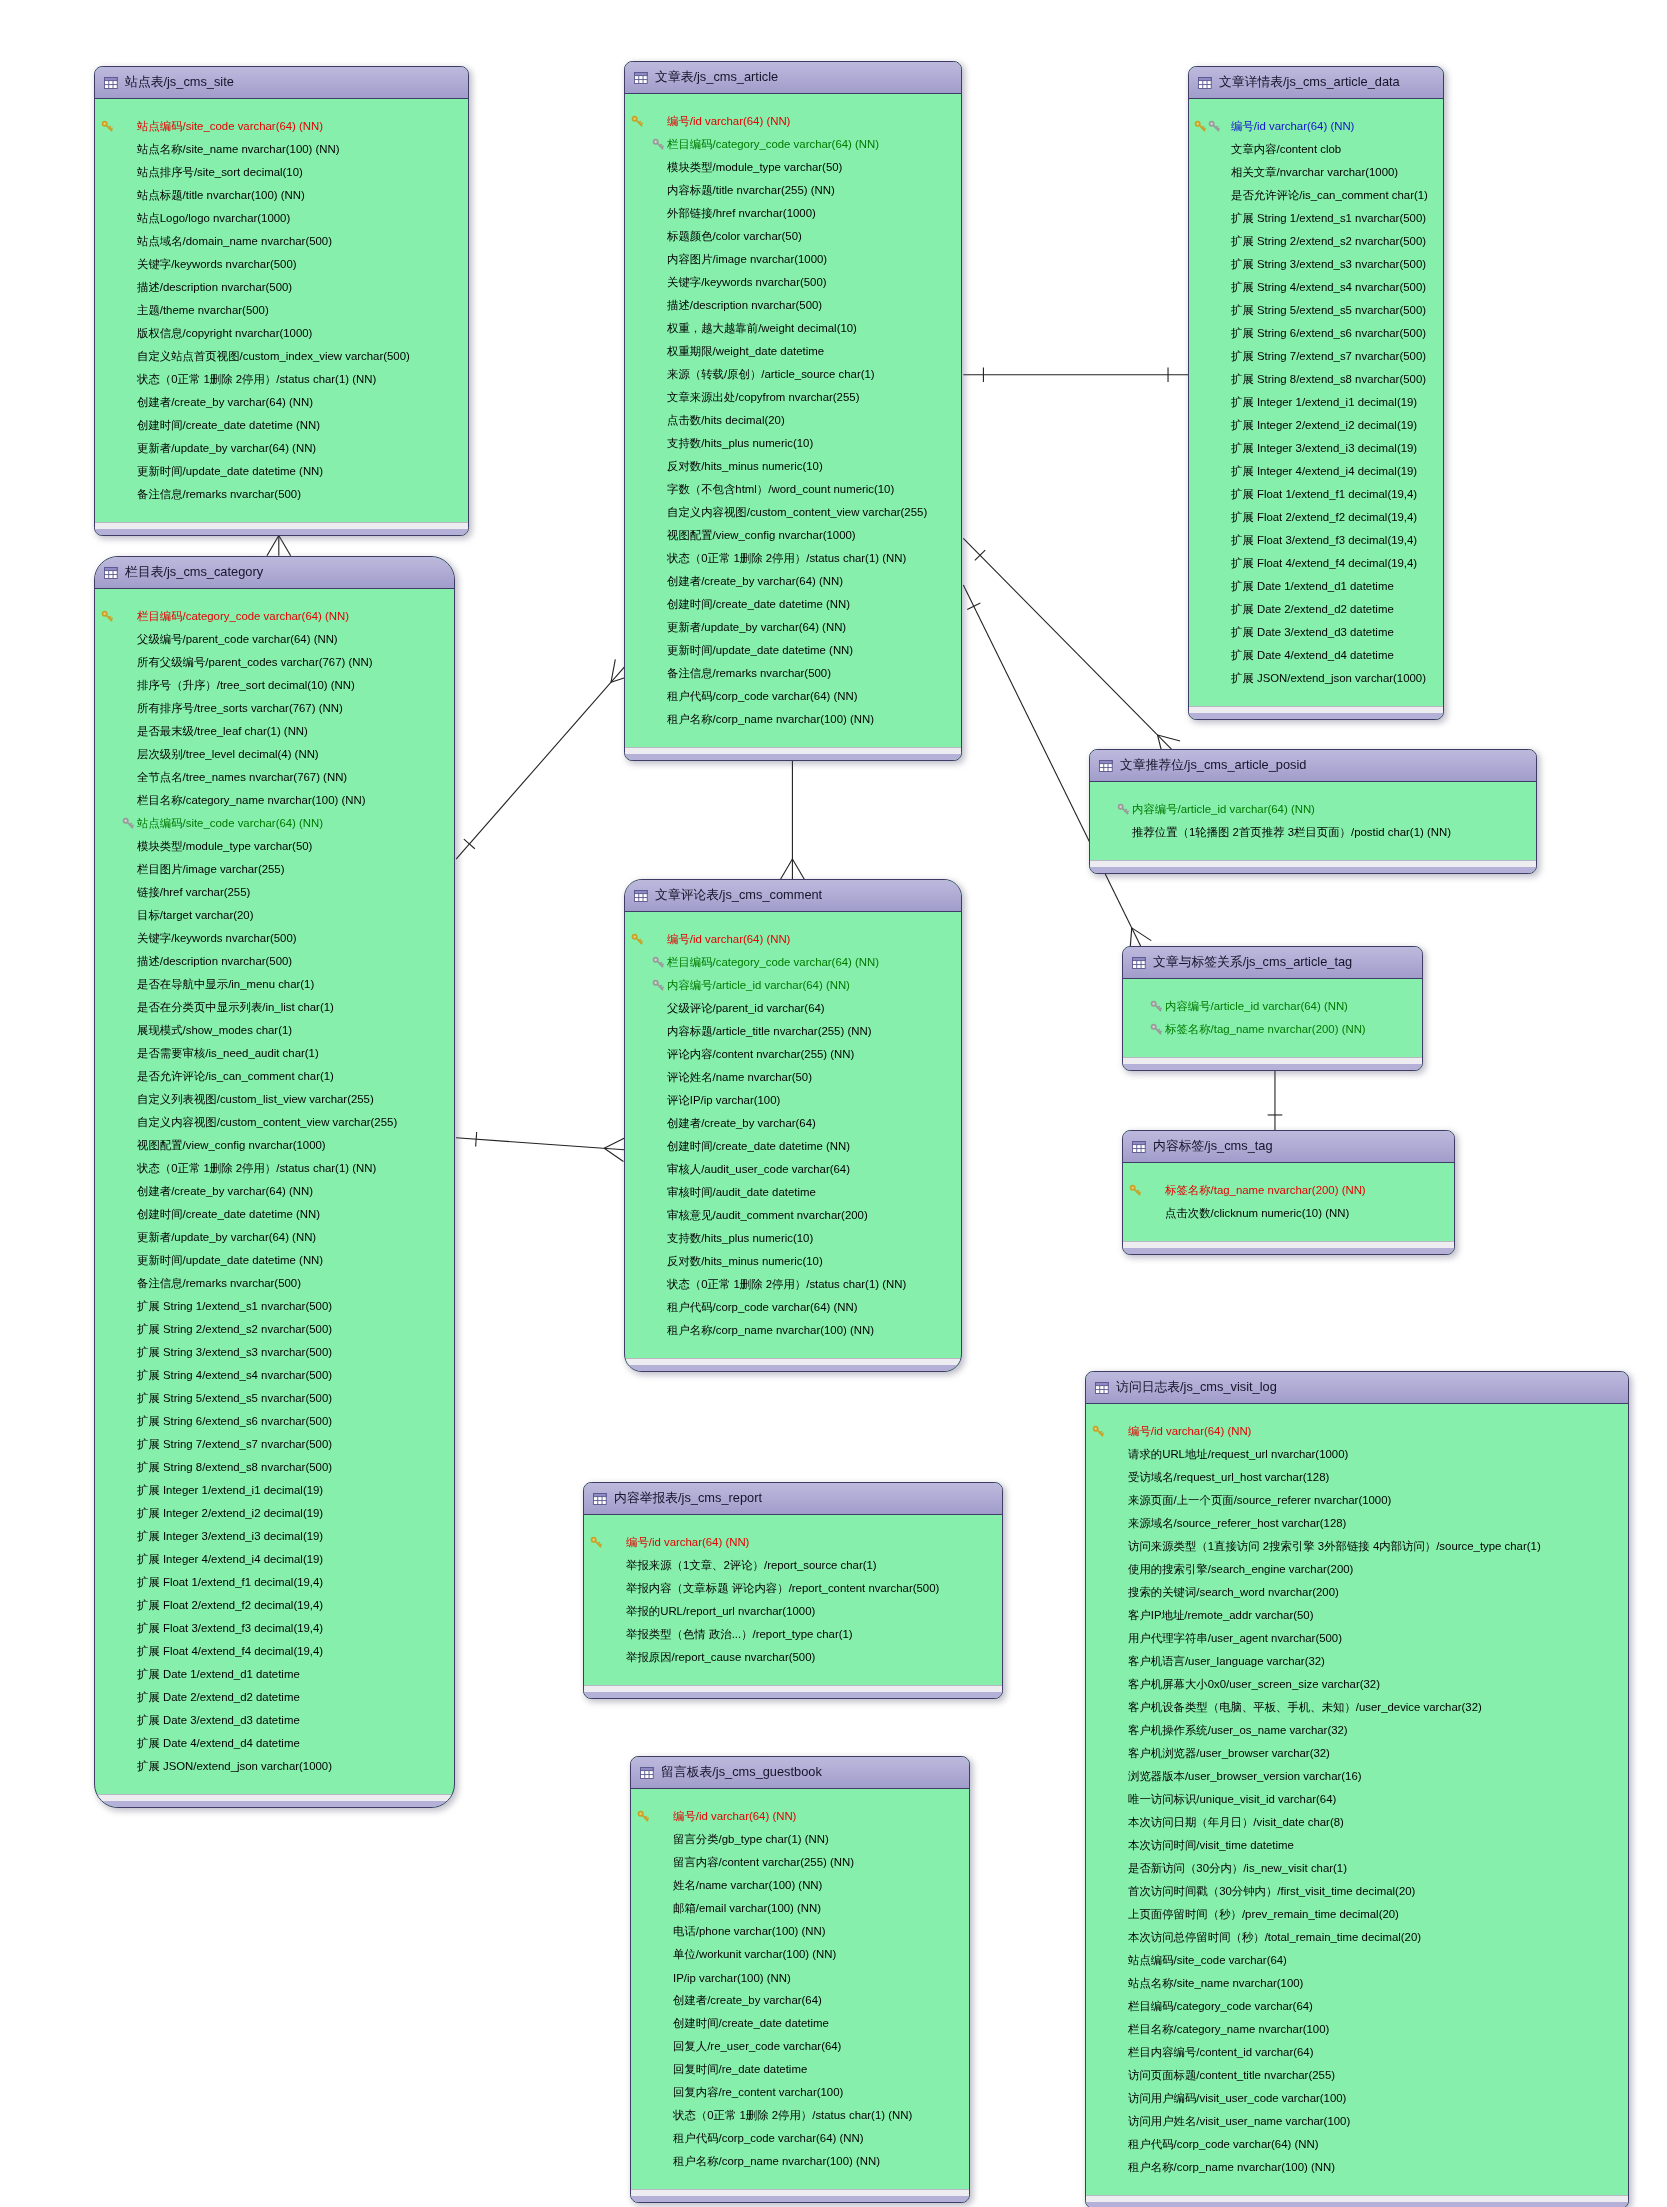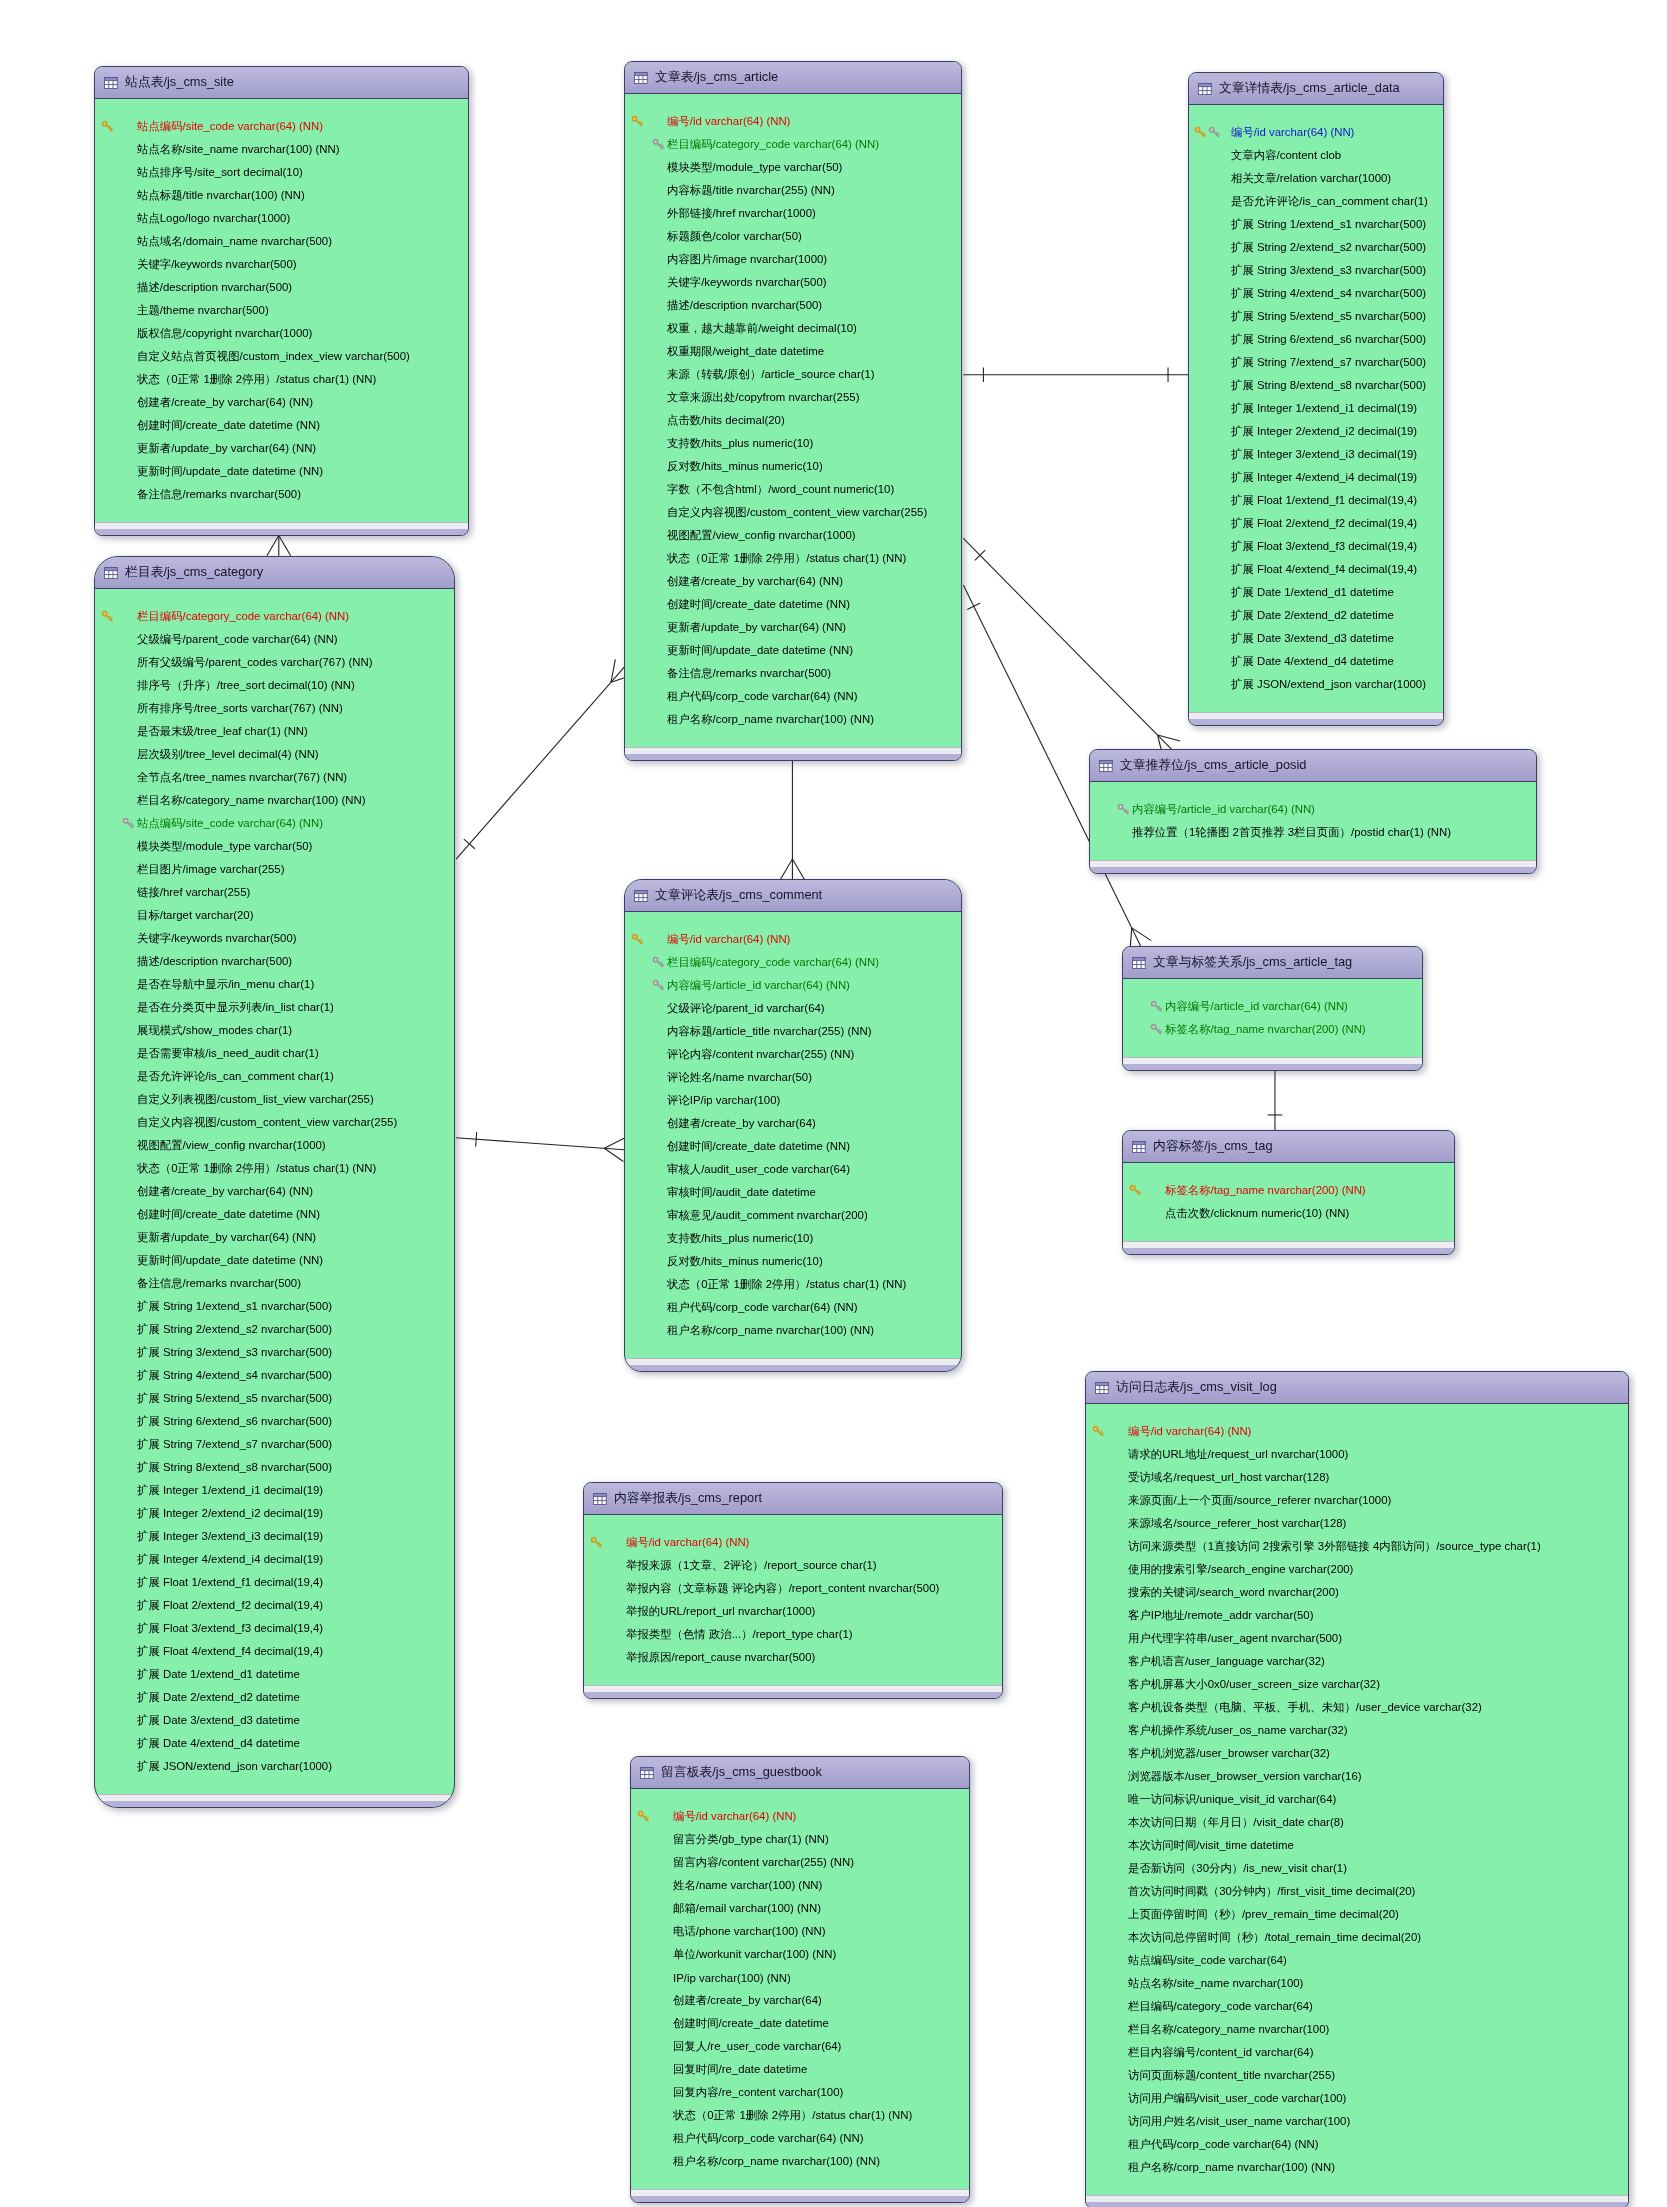--- a/index.html
+++ b/index.html
@@ -533,21 +533,21 @@
           <span class="keys"></span>
           <span class="ftext">租户代码/corp_code varchar(64) (NN)</span>
         </div>
         <div class="frow">
           <span class="keys"></span>
           <span class="ftext">租户名称/corp_name nvarchar(100) (NN)</span>
         </div>
       </div>
       <div class="efoot"></div>
     </div>
-    <div class="entity" style="left: 1188px; top: 72px; width: 254px;">
+    <div class="entity" style="left: 1188px; top: 66px; width: 254px;">
       <div class="ehead">
         <span class="ticon">
           <svg width="13.7" height="12" viewBox="0 0 15 13">
             <rect x="0.5" y="0.5" width="14" height="12" fill="#ffffff" stroke="#5a5890"></rect>
             <rect x="0.5" y="0.5" width="14" height="3.4" fill="#8f8bc2" stroke="#5a5890"></rect>
             <line x1="5.2" y1="3.9" x2="5.2" y2="12.5" stroke="#5a5890"></line>
             <line x1="9.9" y1="3.9" x2="9.9" y2="12.5" stroke="#5a5890"></line>
             <line x1="0.5" y1="8.2" x2="14.5" y2="8.2" stroke="#5a5890"></line>
           </svg>
         </span>
@@ -574,21 +574,21 @@
               </svg></i>
           </span>
           <span class="ftext pkfk">编号/id varchar(64) (NN)</span>
         </div>
         <div class="frow">
           <span class="keys"></span>
           <span class="ftext">文章内容/content clob</span>
         </div>
         <div class="frow">
           <span class="keys"></span>
-          <span class="ftext">相关文章/relation varchar(1000)</span>
+          <span class="ftext">相关文章/nvarchar varchar(1000)</span>
         </div>
         <div class="frow">
           <span class="keys"></span>
           <span class="ftext">是否允许评论/is_can_comment char(1)</span>
         </div>
         <div class="frow">
           <span class="keys"></span>
           <span class="ftext">扩展 String 1/extend_s1 nvarchar(500)</span>
         </div>
         <div class="frow">

